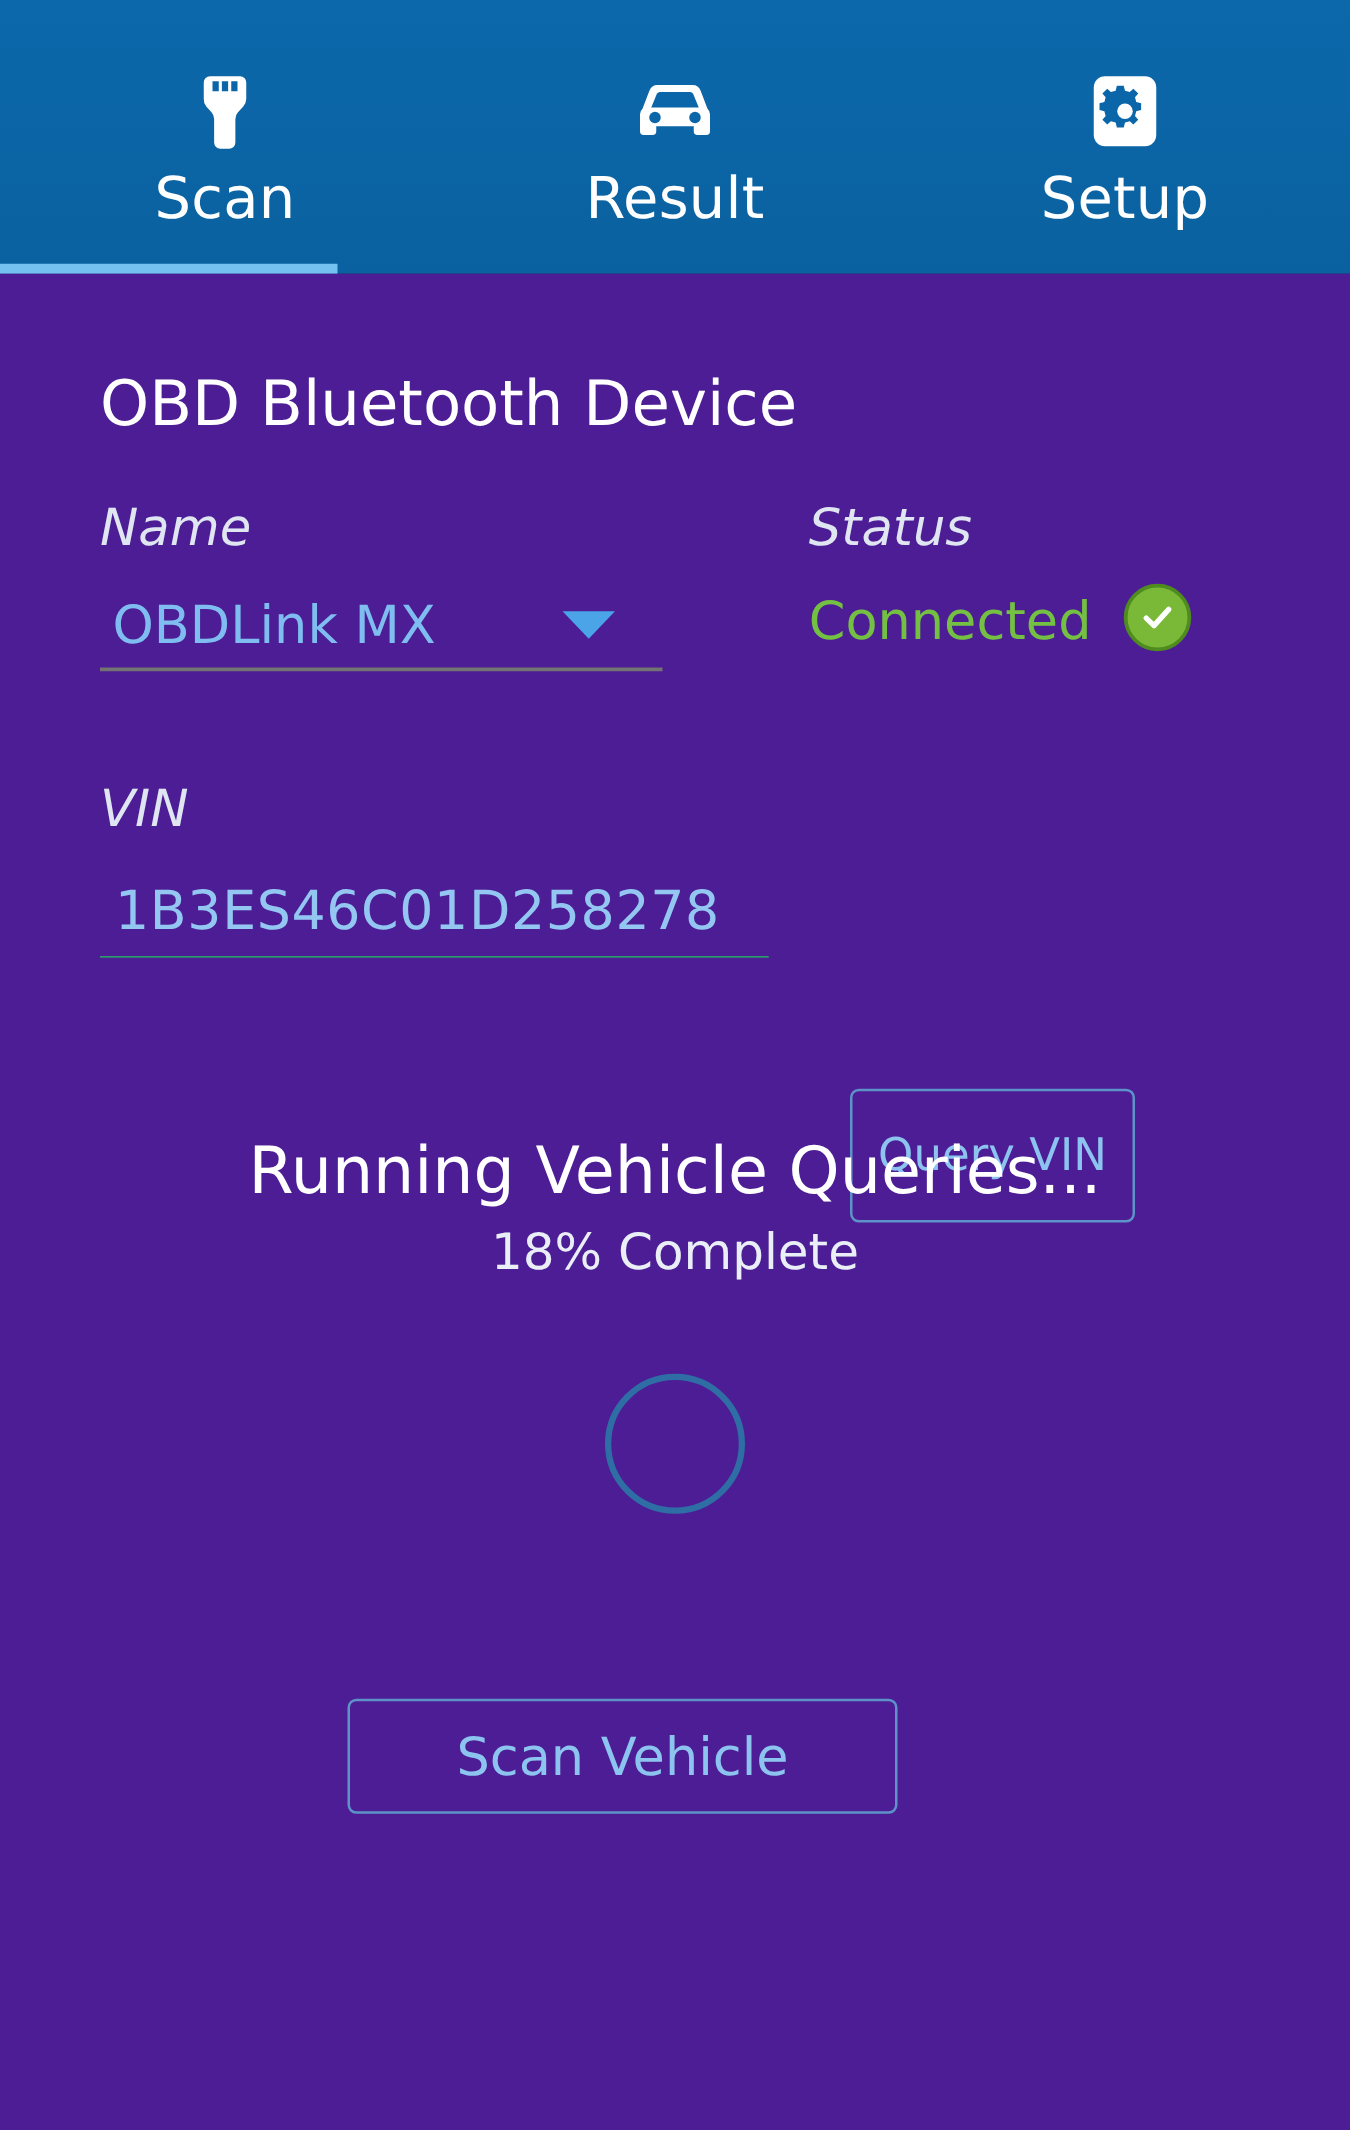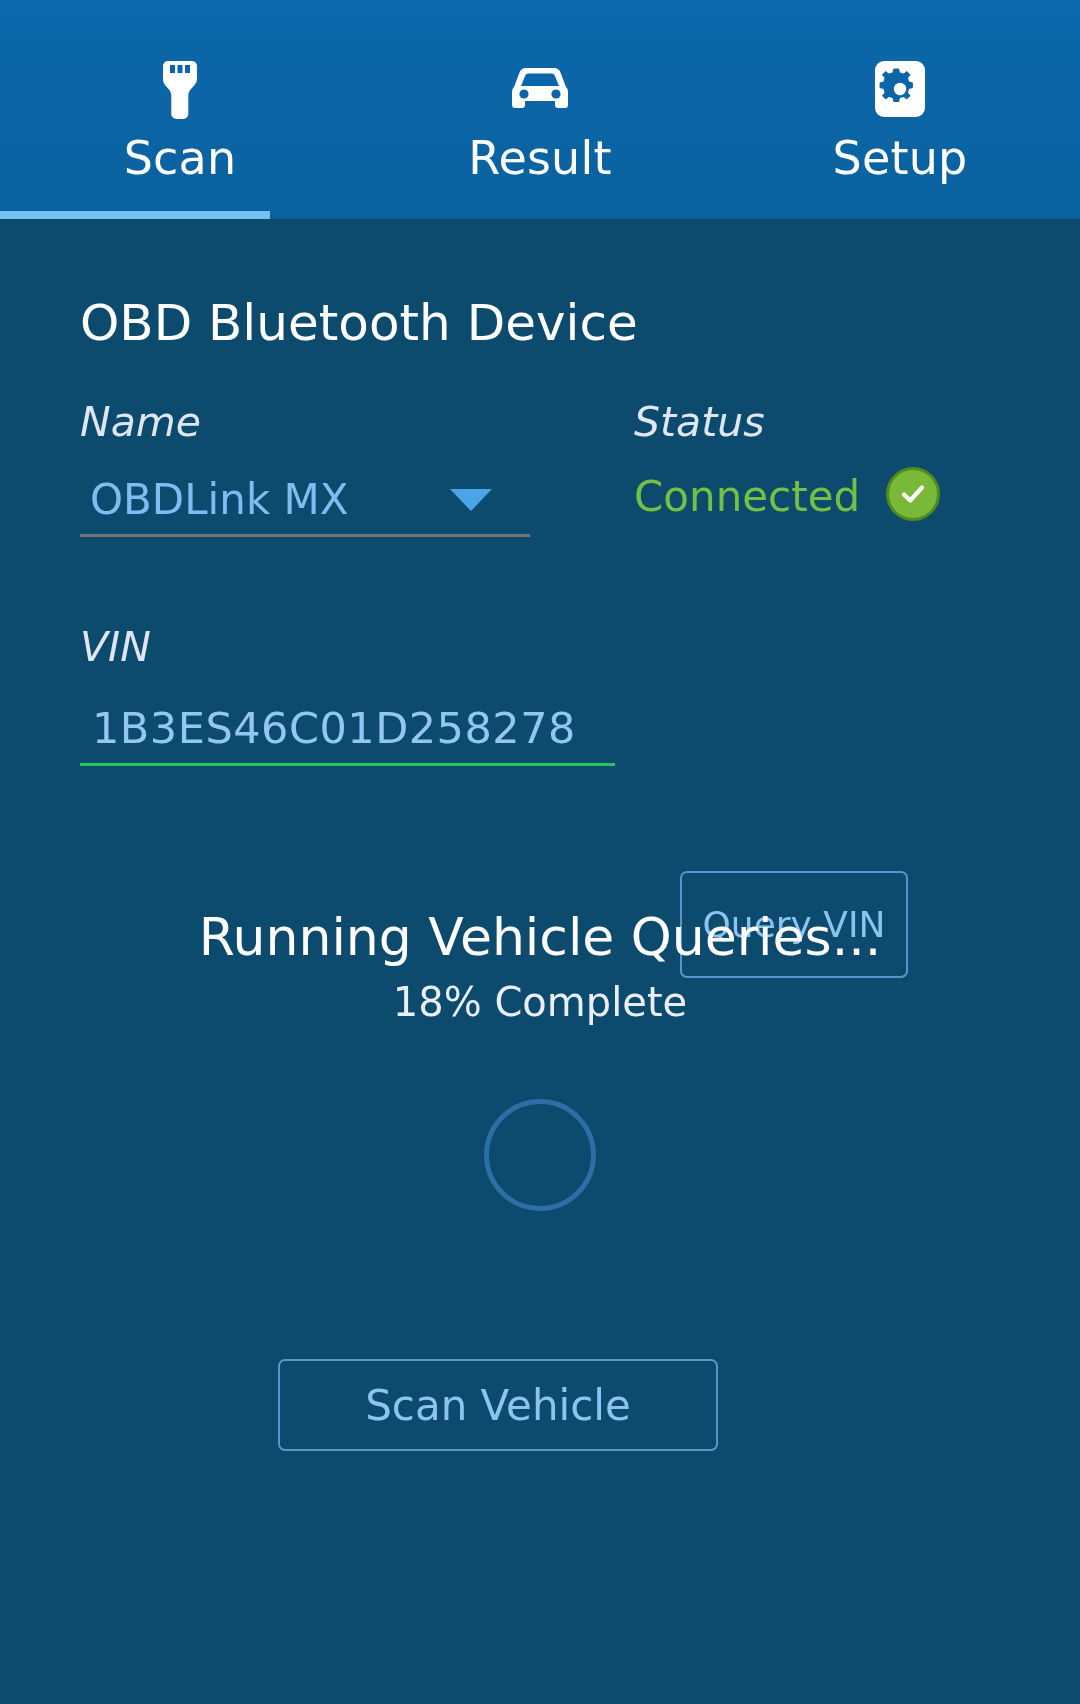--- a/index.html
+++ b/index.html
@@ -58,21 +58,21 @@
     width: 270px;
     height: 8px;
     background: #74c2ef;
   }
 
   
   .content {
     position: relative;
     width: 1080px;
     height: 1485px;
-    background: #0c4a6e;
+    background: #4c1d95;
     box-sizing: border-box;
   }
 
   .section-title {
     position: absolute;
     left: 80px;
     top: 76px;
     color: #ffffff;
     font-size: 50px;
     line-height: 56px;
@@ -116,21 +116,21 @@
     height: 0;
     border-left: 21px solid transparent;
     border-right: 21px solid transparent;
     border-top: 22px solid #4ba3e8;
     margin-right: 38px;
   }
 
   
   .status-block {
     position: absolute;
-    left: 634px;
+    left: 647px;
     top: 180px;
   }
   .status-row {
     margin-top: 22px;
     display: flex;
     align-items: flex-end;
   }
   .status-value {
     color: #74c043;
     font-size: 42px;
@@ -153,21 +153,21 @@
   .vin-block {
     position: absolute;
     left: 80px;
     top: 405px;
     width: 535px;
   }
   .vin-field {
     margin-top: 22px;
     width: 535px;
     height: 74px;
-    border-bottom: 3px solid #22c55e;
+    border-bottom: 1px solid #22c55e;
     display: flex;
     align-items: center;
     box-sizing: border-box;
     cursor: text;
   }
   .vin-value {
     color: #93c7f2;
     font-size: 43px;
     line-height: 50px;
     padding-left: 12px;

